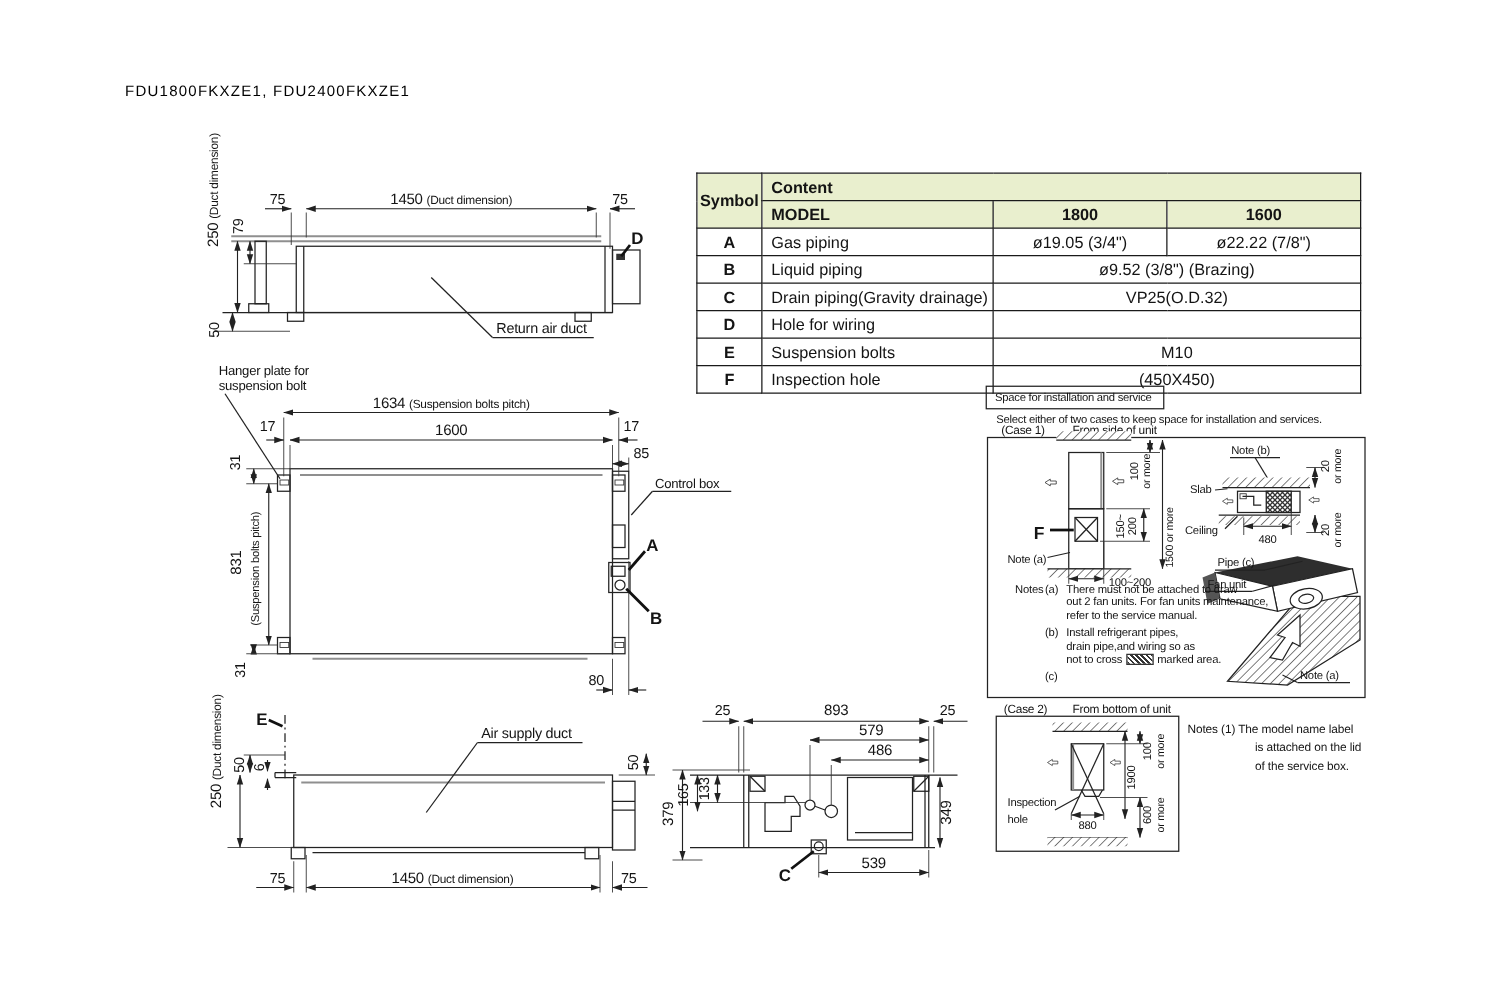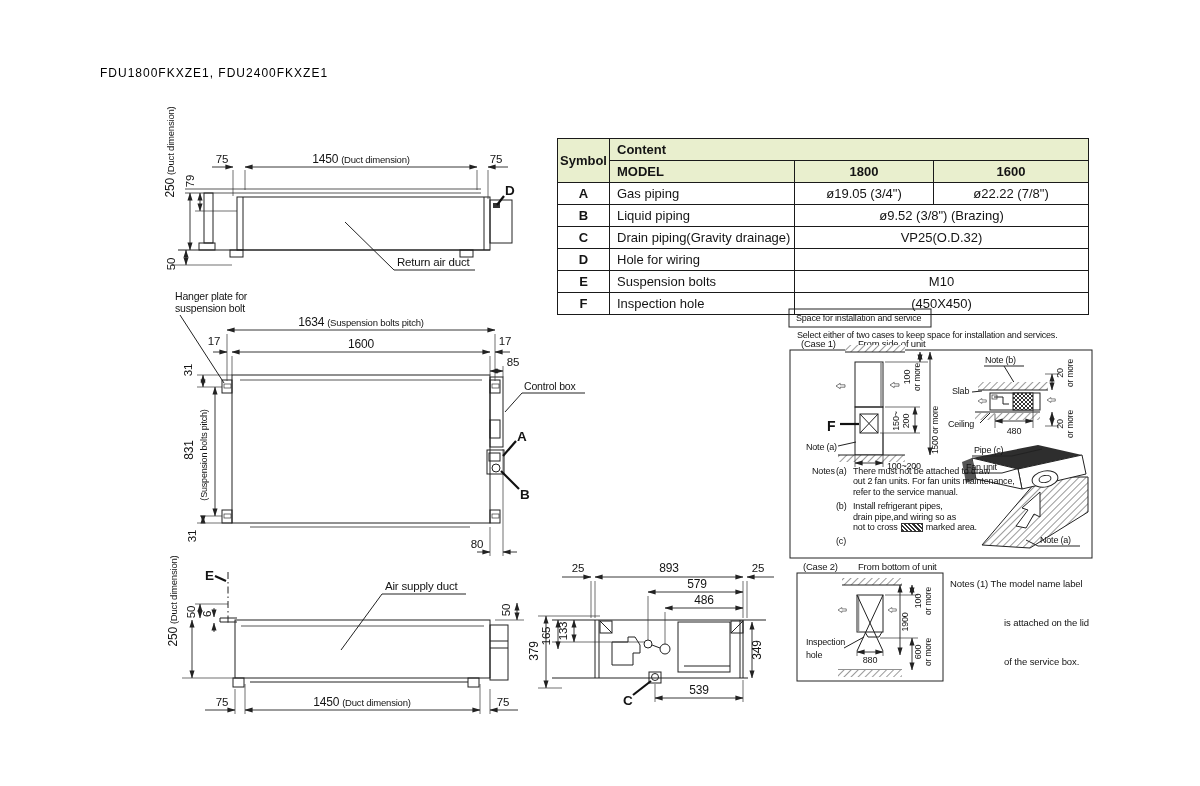--- a/index.html
+++ b/index.html
@@ -34,21 +34,21 @@
   
   .note-block{position:absolute;left:788px;top:466px;width:302px;font-size:9px;line-height:10.4px;
         letter-spacing:-0.15px;margin-left:24px;}
   .nrow{display:flex;align-items:flex-start;margin-bottom:4px;}
   .nl1{width:24px;flex:none;}
   .nsp{width:24px;flex:none;}
   .nl2{width:17px;flex:none;}
   .swatch{display:inline-block;width:20px;height:7px;border:1px solid #333;margin:0 3px;
         background:repeating-linear-gradient(45deg,#333 0 1.5px,#fff 1.5px 3px);vertical-align:middle;}
   .notes1{position:absolute;left:950px;top:576px;font-size:9.5px;line-height:15px;letter-spacing:-0.1px;}
-  .ind{padding-left:54px;margin-top:24px;}
+  .ind{padding-left:54px;}
 </style>
 </head>
 <body>
 
 <div class="page">
 
   <div class="title">FDU1800FKXZE1, FDU2400FKXZE1</div>
 
   <table class="spec">
     <colgroup>

